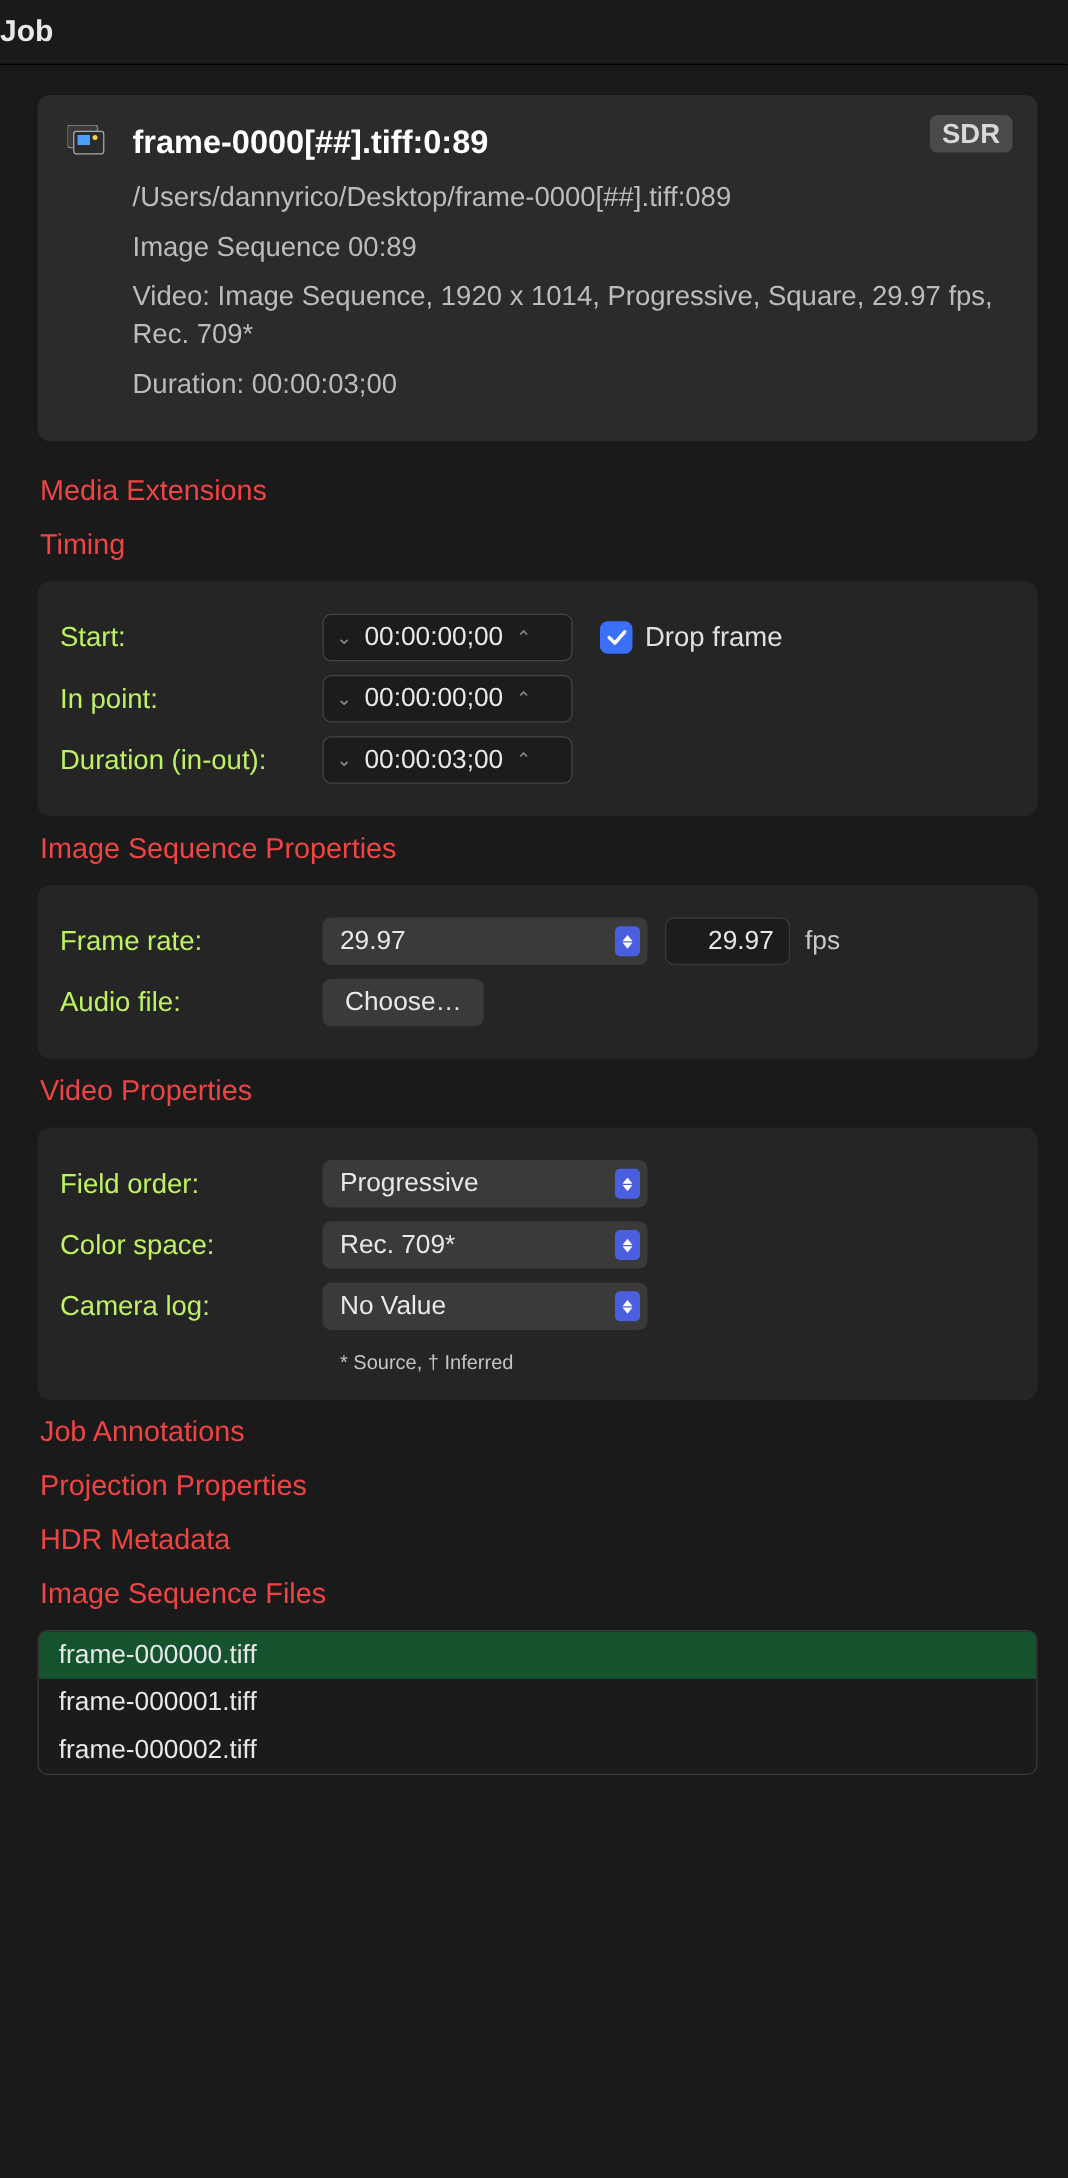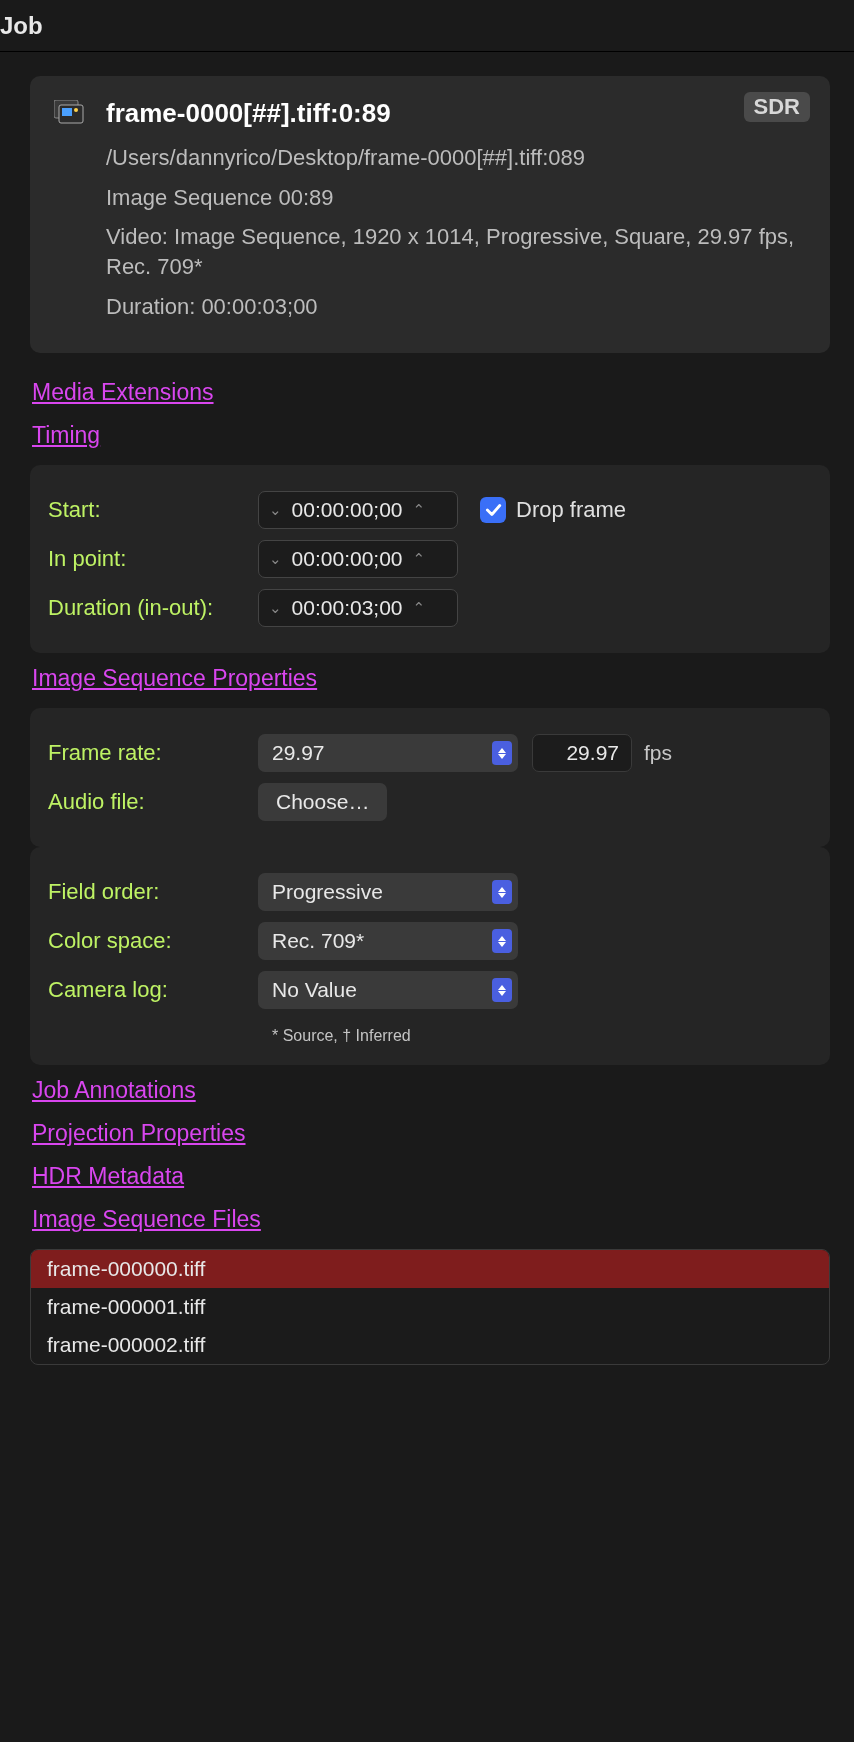--- a/index.html
+++ b/index.html
@@ -52,25 +52,24 @@
   position: absolute;
   top: 16px; right: 20px;
   background: #4a4a4a;
   border-radius: 6px;
   padding: 2px 10px;
   font-weight: 700;
   font-size: 22px;
   color: #d8d8d8;
 }
 .section-header {
-  color: #d946ef;
+  color: #ef4444;
   font-size: 23px;
   font-weight: 500;
   margin: 12px 0 16px 2px;
-  text-decoration: underline;
 }
 .section-header.first { margin-top: 0; }
 .panel {
   background: #252525;
   border-radius: 10px;
   padding: 16px 18px 16px 18px;
 }
 .form-row {
   display: flex;
   align-items: center;
@@ -190,21 +189,21 @@
   border: 1px solid #3a3a3a;
   border-radius: 8px;
   overflow: hidden;
   margin-top: 4px;
 }
 .file-row {
   padding: 7px 16px;
   font-size: 21px;
   color: #e8e8e8;
 }
-.file-row.selected { background: #7f1d1d; }
+.file-row.selected { background: #14532d; }
 </style>
 </head>
 <body>
 
 <div class="title-bar">
   <span>Job</span>
 </div>
 
 <div class="content">
 
@@ -278,20 +277,21 @@
       <span class="unit">fps</span>
     </div>
     <div class="form-row">
       <div class="form-label">Audio file:</div>
       <div class="button">
         <span>Choose…</span>
       </div>
     </div>
   </div>
 
+  <div class="section-header">Video Properties</div>
   <div class="panel">
     <div class="form-row">
       <div class="form-label">Field order:</div>
       <div class="dropdown">
         <span>Progressive</span>
         <span class="dd-arrows">
             <span class="t"></span>
             <span class="b"></span>
           </span>
       </div>

